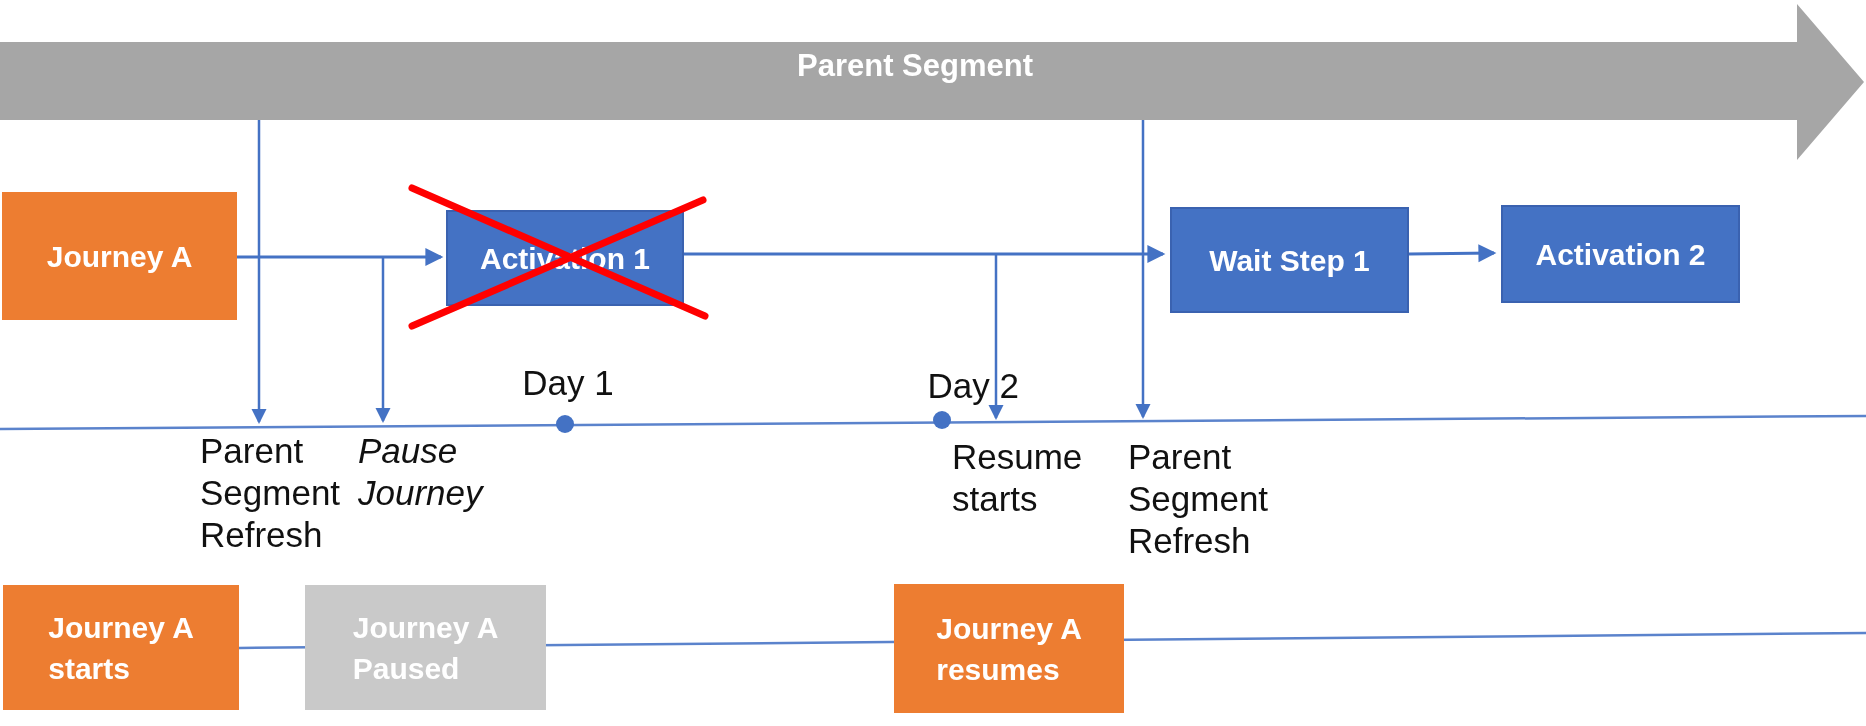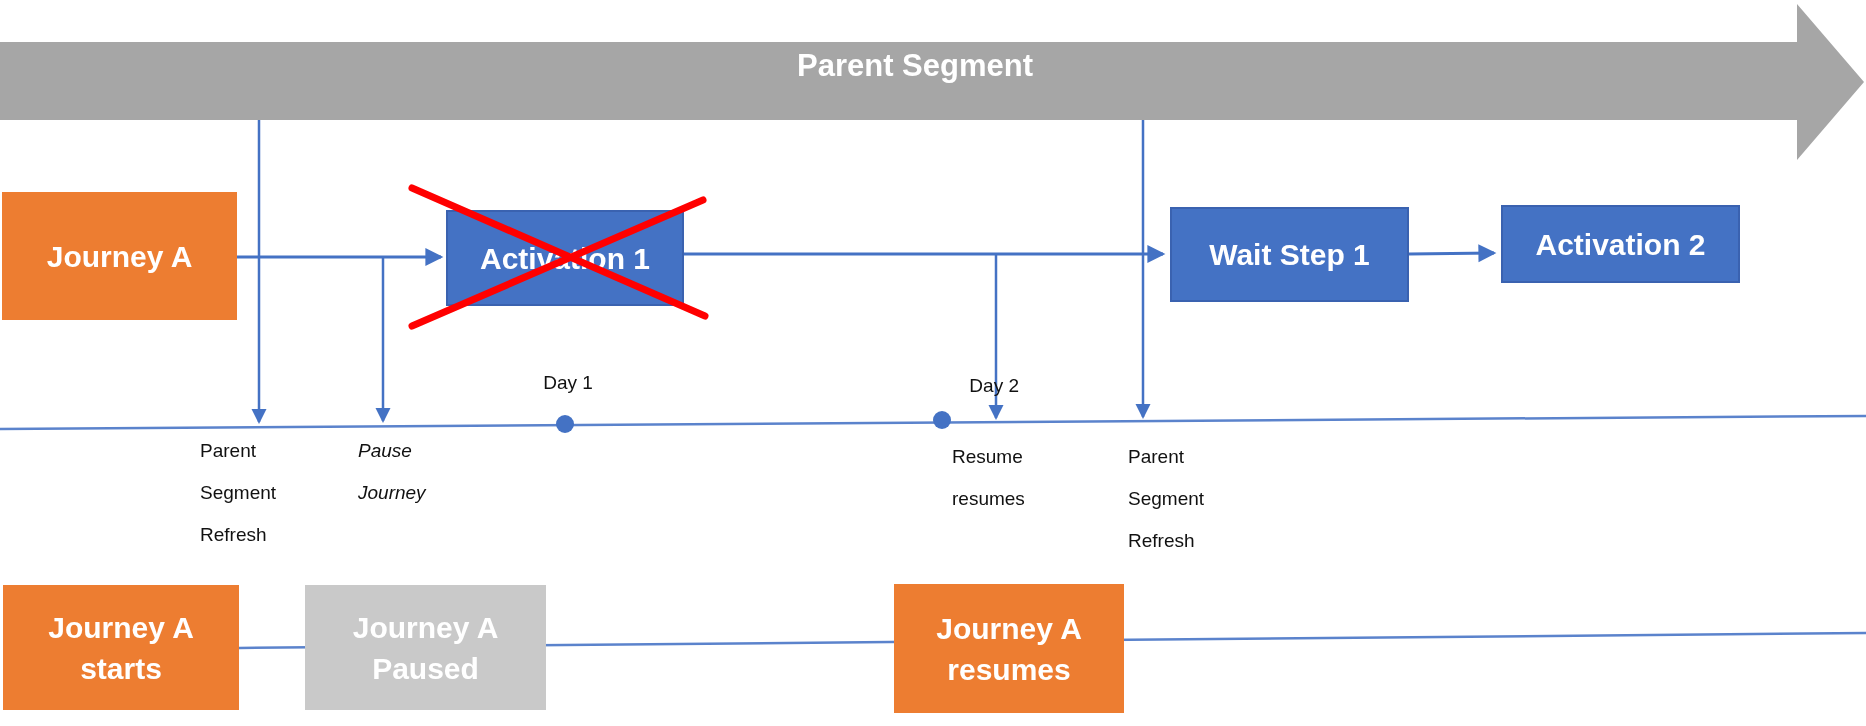--- a/index.html
+++ b/index.html
@@ -4,29 +4,29 @@
 <style>
   html,body{margin:0;padding:0;background:#ffffff;}
   body{font-family:"Liberation Sans", sans-serif;}
   .canvas{position:relative;width:1866px;height:726px;background:#ffffff;overflow:hidden;}
   svg.layer{position:absolute;left:0;top:0;pointer-events:none;}
   .layer-base{z-index:1;}
   .boxes{z-index:2;}
   .labels{z-index:3;}
   .layer-top{z-index:4;}
   .box{position:absolute;display:flex;align-items:center;justify-content:center;
-       text-align:center;color:#ffffff;font-weight:bold;font-size:30px;line-height:41px;
+       color:#ffffff;font-weight:bold;font-size:30px;line-height:41px;
        white-space:pre-line;z-index:2;box-sizing:border-box;}
   .box-orange{background:#ED7D31;}
   .box-blue{background:#4472C4;border:2px solid #3A62B0;}
   .box-gray{background:#C9C9C9;}
   .banner-label{position:absolute;left:0;top:27px;width:1830px;height:78px;z-index:3;
        display:flex;align-items:center;justify-content:center;color:#ffffff;
        font-weight:bold;font-size:31px;}
-  .note{position:absolute;z-index:3;color:#111111;font-size:19px;line-height:42px;
+  .note{position:absolute;z-index:3;color:#111111;font-size:35px;line-height:42px;
        white-space:pre-line;}
   .note-center{text-align:center;}
 </style>
 </head>
 <body>
 
 <div class="canvas">
 
   <svg class="layer layer-base" width="1866" height="726" viewBox="0 0 1866 726">
     <defs>
@@ -56,25 +56,25 @@
 
   <div class="boxes">
     <div class="box box-orange" style="left:2px;top:192px;width:235px;height:128px;">
       <span>Journey A</span>
     </div>
 
     <div class="box box-blue" style="left:446px;top:210px;width:238px;height:96px;">
       <span>Activation 1</span>
     </div>
 
-    <div class="box box-blue" style="left:1170px;top:207px;width:239px;height:95px;">
+    <div class="box box-blue" style="left:1170px;top:207px;width:239px;height:106px;">
       <span>Wait Step 1</span>
     </div>
 
-    <div class="box box-blue" style="left:1501px;top:205px;width:239px;height:78px;">
+    <div class="box box-blue" style="left:1501px;top:205px;width:239px;height:98px;">
       <span>Activation 2</span>
     </div>
 
     <div class="box box-orange" style="left:3px;top:585px;width:236px;height:125px;">
       <span>Journey A
 starts</span>
     </div>
 
     <div class="box box-gray" style="left:305px;top:585px;width:241px;height:125px;">
       <span>Journey A
@@ -92,21 +92,21 @@
 
     <div class="note note-center" style="left:488px;top:362px;width:160px;">Day 1</div>
     <div class="note note-center" style="left:859px;top:365px;width:160px;text-align:right;">Day 2</div>
 
     <div class="note" style="left:200px;top:430px;">Parent
 Segment
 Refresh</div>
     <div class="note" style="left:358px;top:430px;font-style:italic;">Pause
 Journey</div>
     <div class="note" style="left:952px;top:436px;">Resume
-resumes</div>
+starts</div>
     <div class="note" style="left:1128px;top:436px;">Parent
 Segment
 Refresh</div>
   </div>
 
   <svg class="layer layer-top" width="1866" height="726" viewBox="0 0 1866 726">
     <line x1="412" y1="188" x2="705" y2="316" stroke="#FF0000" stroke-width="7" stroke-linecap="round"></line>
     <line x1="412" y1="326" x2="703" y2="200" stroke="#FF0000" stroke-width="7" stroke-linecap="round"></line>
   </svg>
 

